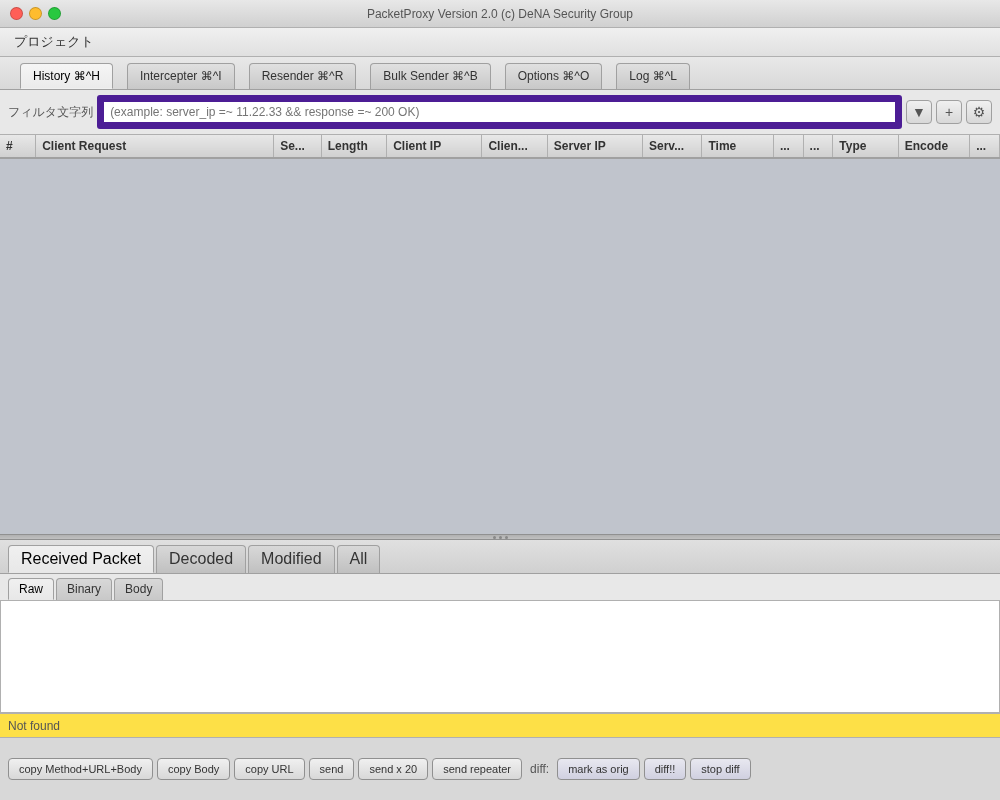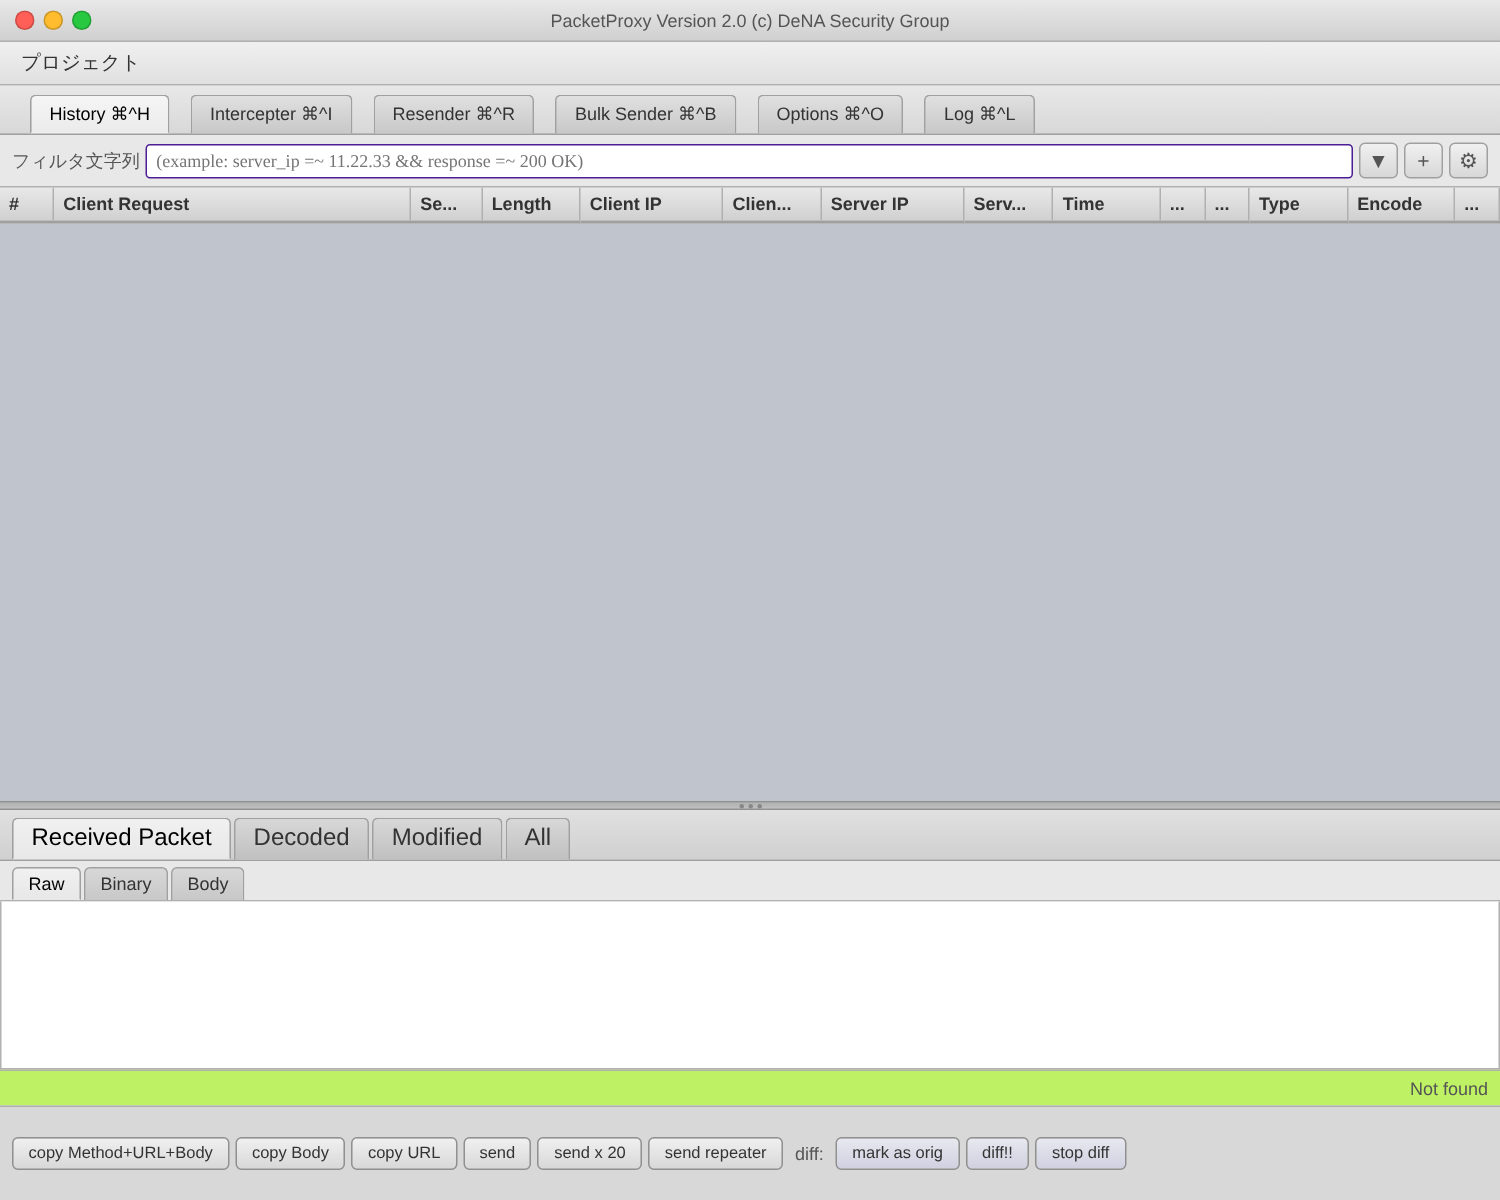--- a/index.html
+++ b/index.html
@@ -106,28 +106,27 @@
       align-items: center;
       gap: 4px;
     }
     .filter-label {
       font-size: 12px;
       color: #555;
       white-space: nowrap;
     }
     .filter-input {
       flex: 1;
-      border: 1px solid #4c1d95;
+      border: 7px solid #4c1d95;
       border-radius: 3px;
       padding: 3px 6px;
       font-size: 12px;
       color: #888;
       background: white;
       outline: none;
-      font-family: Liberation Serif, serif;
     }
     .filter-btn {
       width: 26px;
       height: 24px;
       border: 1px solid #a0a0a0;
       border-radius: 4px;
       background: linear-gradient(to bottom, #f0f0f0, #d8d8d8);
       cursor: pointer;
       display: flex;
       align-items: center;
@@ -247,26 +246,25 @@
       flex: 1;
       background: white;
       margin: 0;
       border: 1px solid #b0b0b0;
       border-top: none;
       overflow: auto;
     }
 
     
     .status-bar {
-      background: #bef264;
+      background: #fde047;
       border-top: 1px solid #b0b0b0;
       padding: 3px 8px;
       display: flex;
       align-items: center;
-      justify-content: flex-end;
       height: 24px;
     }
     .status-text {
       font-size: 12px;
       color: #555;
     }
 
     
     .action-bar {
       background: #d8d8d8;

